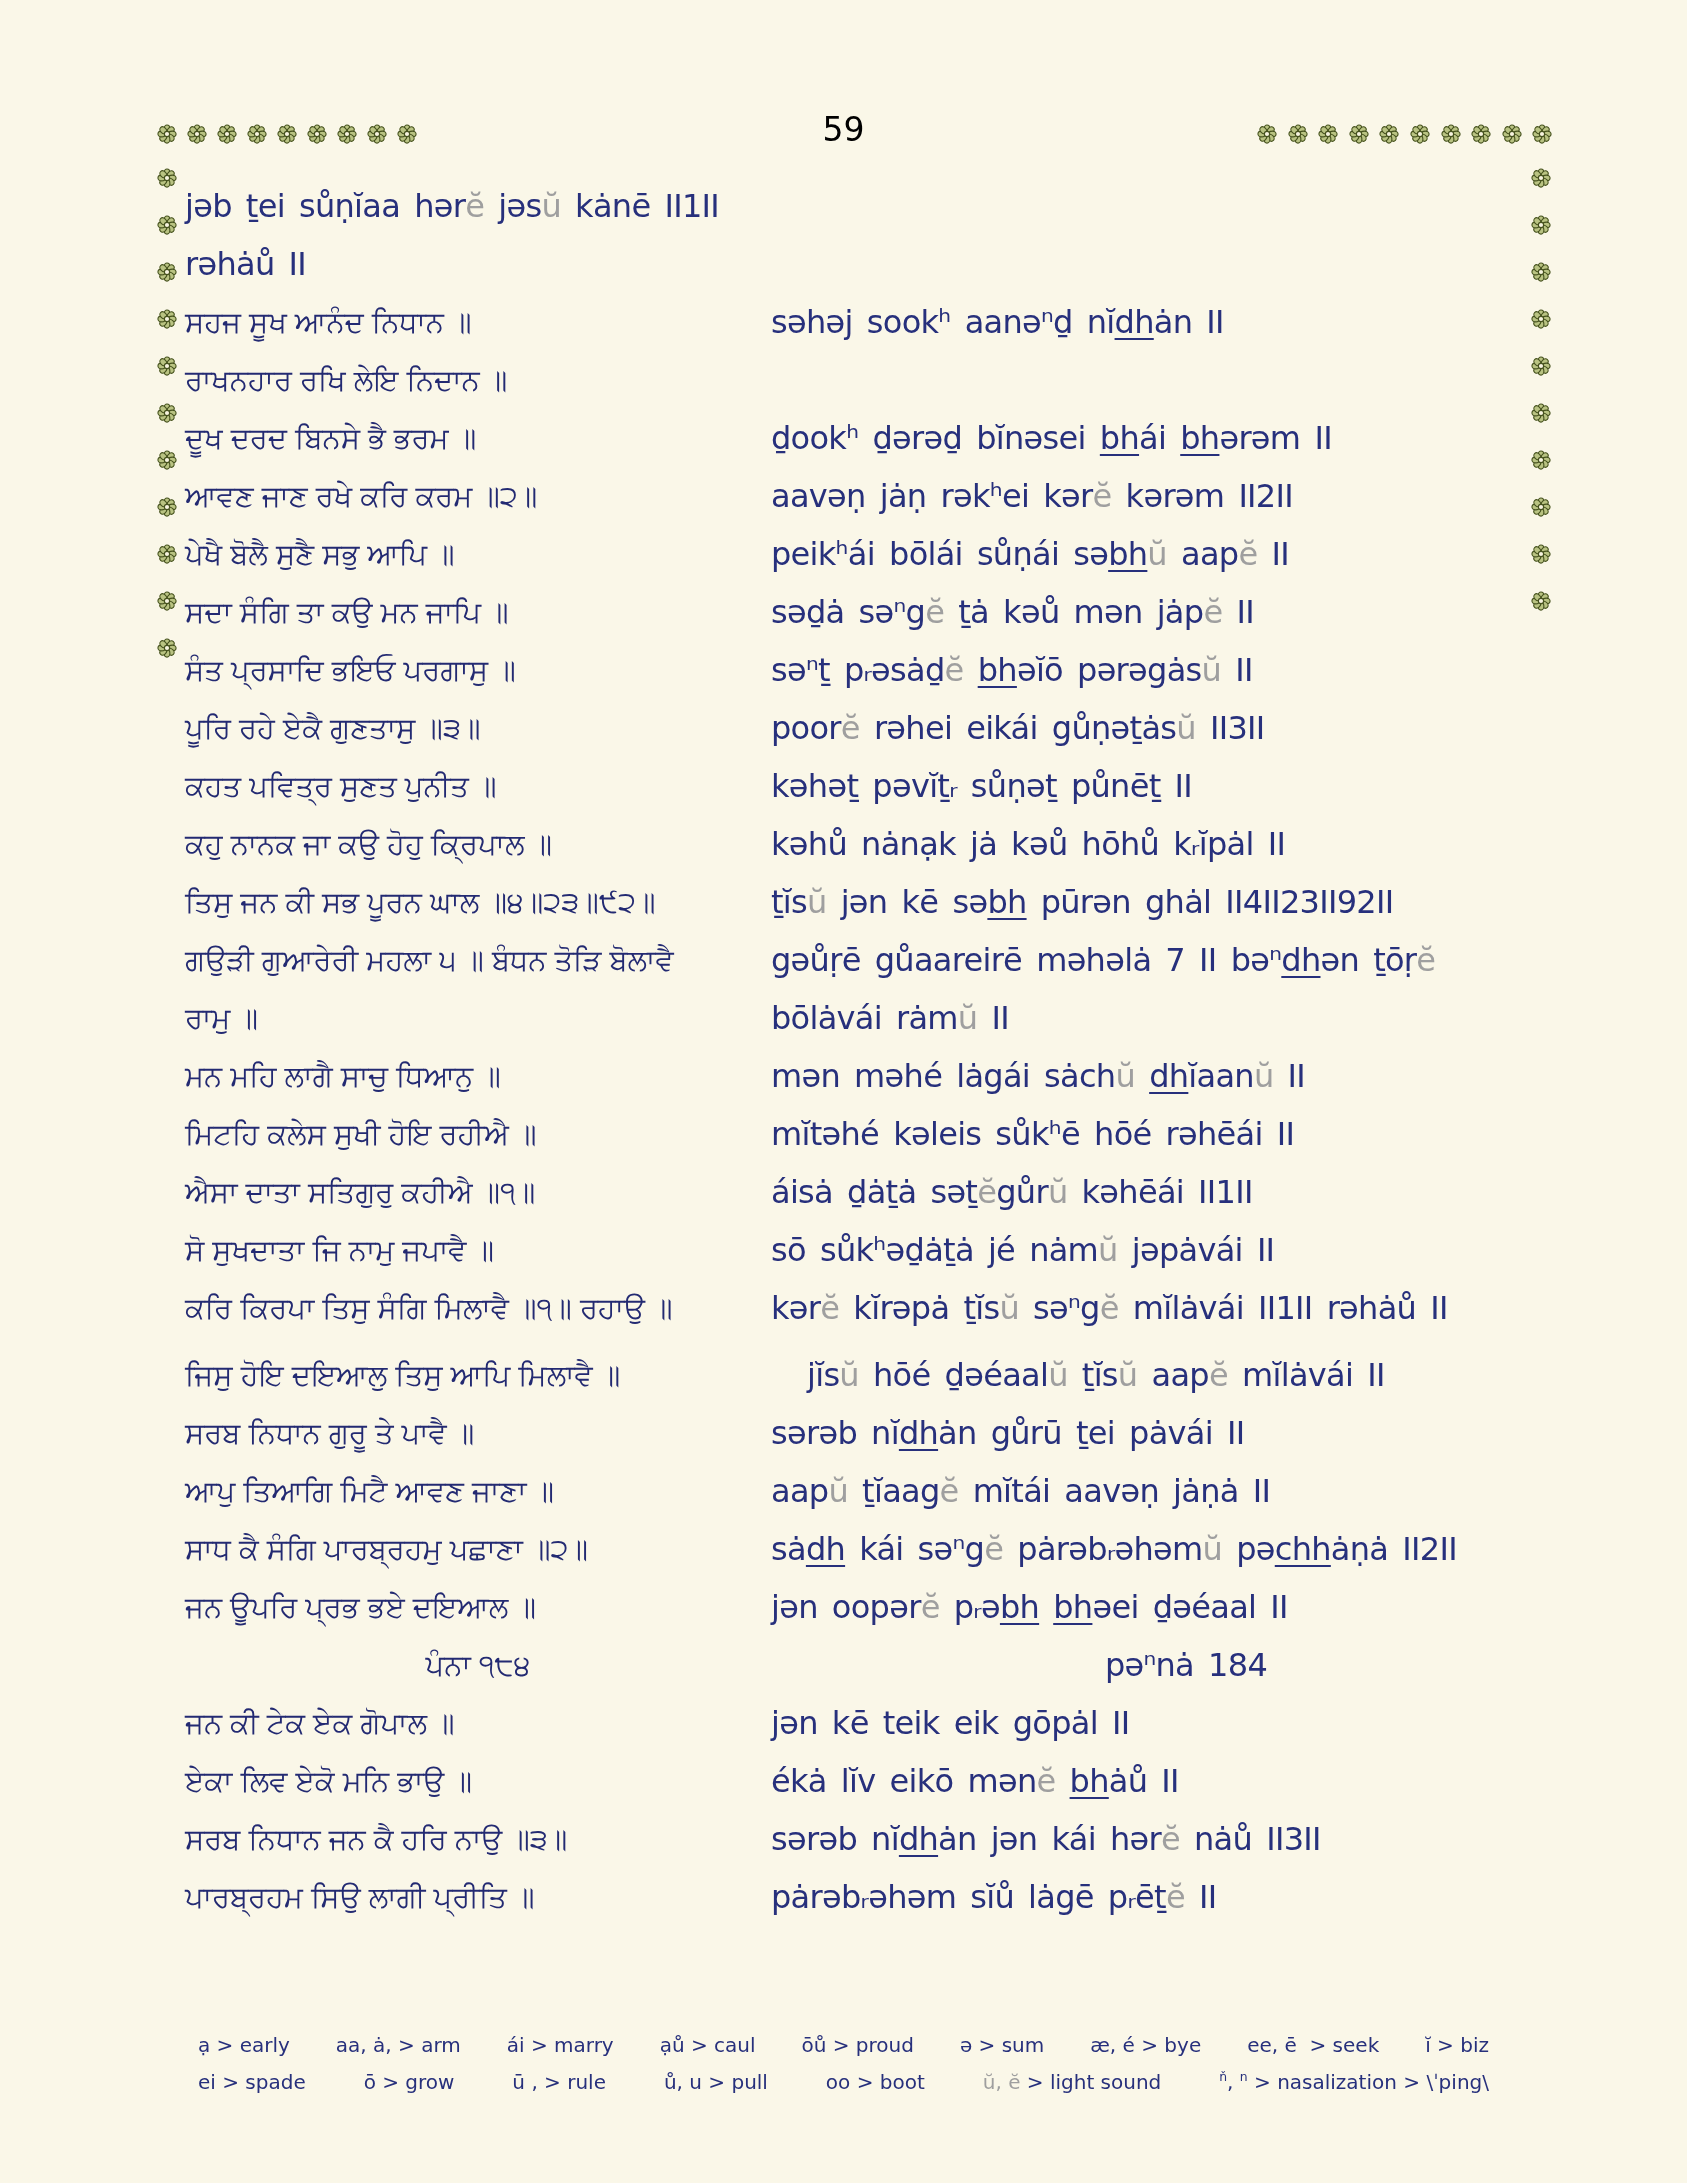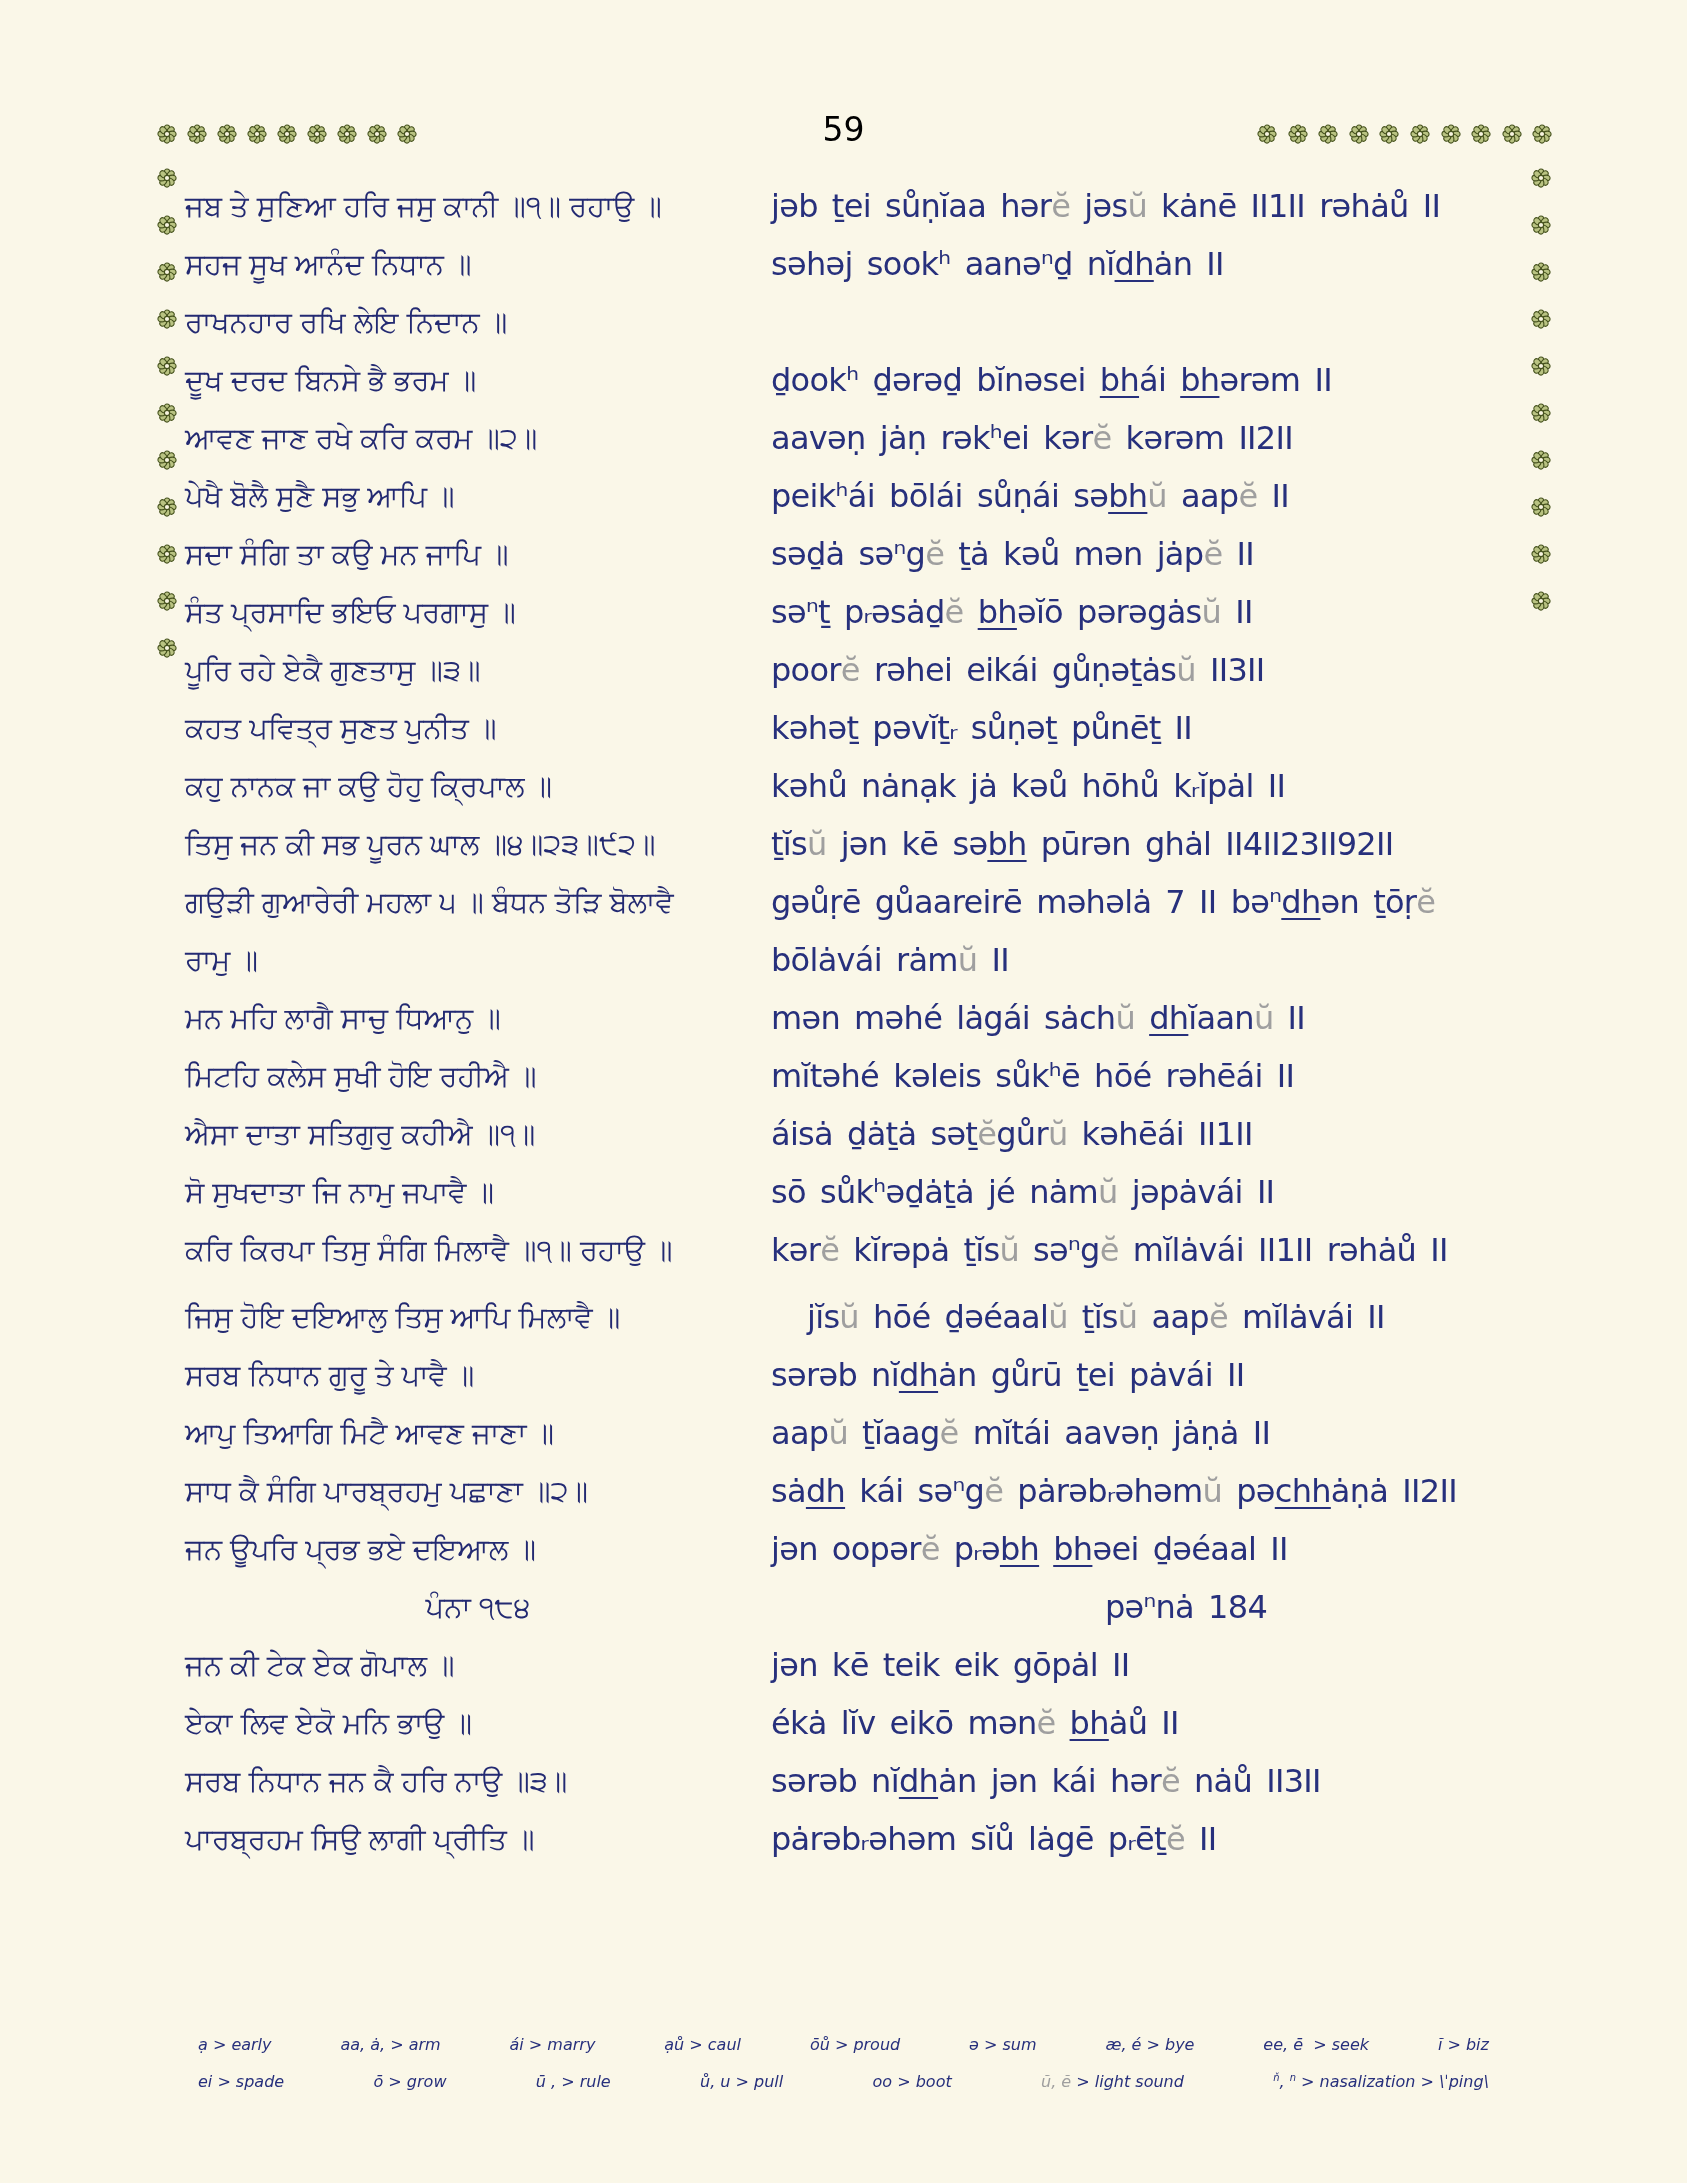--- a/index.html
+++ b/index.html
@@ -29,21 +29,21 @@
   }
   .rom{
     font-size:32px;line-height:58px;color:#27307c;white-space:pre-line;
     letter-spacing:-0.7px;word-spacing:4.6px;
   }
   .lt{color:#9f9f9f;}
   .ul{text-decoration:underline;text-decoration-thickness:2px;text-underline-offset:5.3px;}
   .sup{vertical-align:super;font-size:62%;line-height:0;}
   
   .legend{position:absolute;left:198px;right:198px;top:2032px;color:#27307c;}
-  .lrow{display:flex;justify-content:space-between;font-size:16px;line-height:26.5px;font-style:italic;}
+  .lrow{display:flex;justify-content:space-between;font-size:20px;line-height:26.5px;}
   .lrow+.lrow{margin-top:10.6px;}
   .lentry{white-space:pre;}
 </style>
 </head>
 <body>
 
 <div class="orn orn-row-left">
     <svg width="20" height="20" viewBox="0 0 32 32">
       <g fill="#b9c382" stroke="#46521e" stroke-width="1.8">
         <ellipse cx="16" cy="7.5" rx="4.6" ry="6" transform="rotate(0 16 16)"></ellipse>
@@ -569,21 +569,20 @@
         <ellipse cx="16" cy="7.5" rx="4.6" ry="6" transform="rotate(315 16 16)"></ellipse>
       </g>
       <circle cx="16" cy="16" r="4.2" fill="#f7f4e0" stroke="#46521e" stroke-width="1.8"></circle>
     </svg>
   </div>
 
 <div class="page-number">59</div>
 
 <div class="verse-grid">
     <div class="vrow">
-      <div class="gur">ਜਬ ਤੇ ਸੁਣਿਆ ਹਰਿ ਜਸੁ ਕਾਨੀ ॥੧॥ ਰਹਾਉ ॥</div>
       <div class="rom"><span>jəb ṯei sůṇĭaa hər</span><span class="lt">ĕ</span><span> jəs</span><span class="lt">ŭ</span><span> kȧnē II1II rəhȧů II</span></div>
     </div>
     <div class="vrow">
       <div class="gur">ਸਹਜ ਸੂਖ ਆਨੰਦ ਨਿਧਾਨ ॥</div>
       <div class="rom"><span>səhəj sookʰ aanəⁿḏ nĭ</span><span class="ul">dh</span><span>ȧn II</span></div>
     </div>
     <div class="vrow">
       <div class="gur">ਰਾਖਨਹਾਰ ਰਖਿ ਲੇਇ ਨਿਦਾਨ ॥</div>
     </div>
     <div class="vrow">

